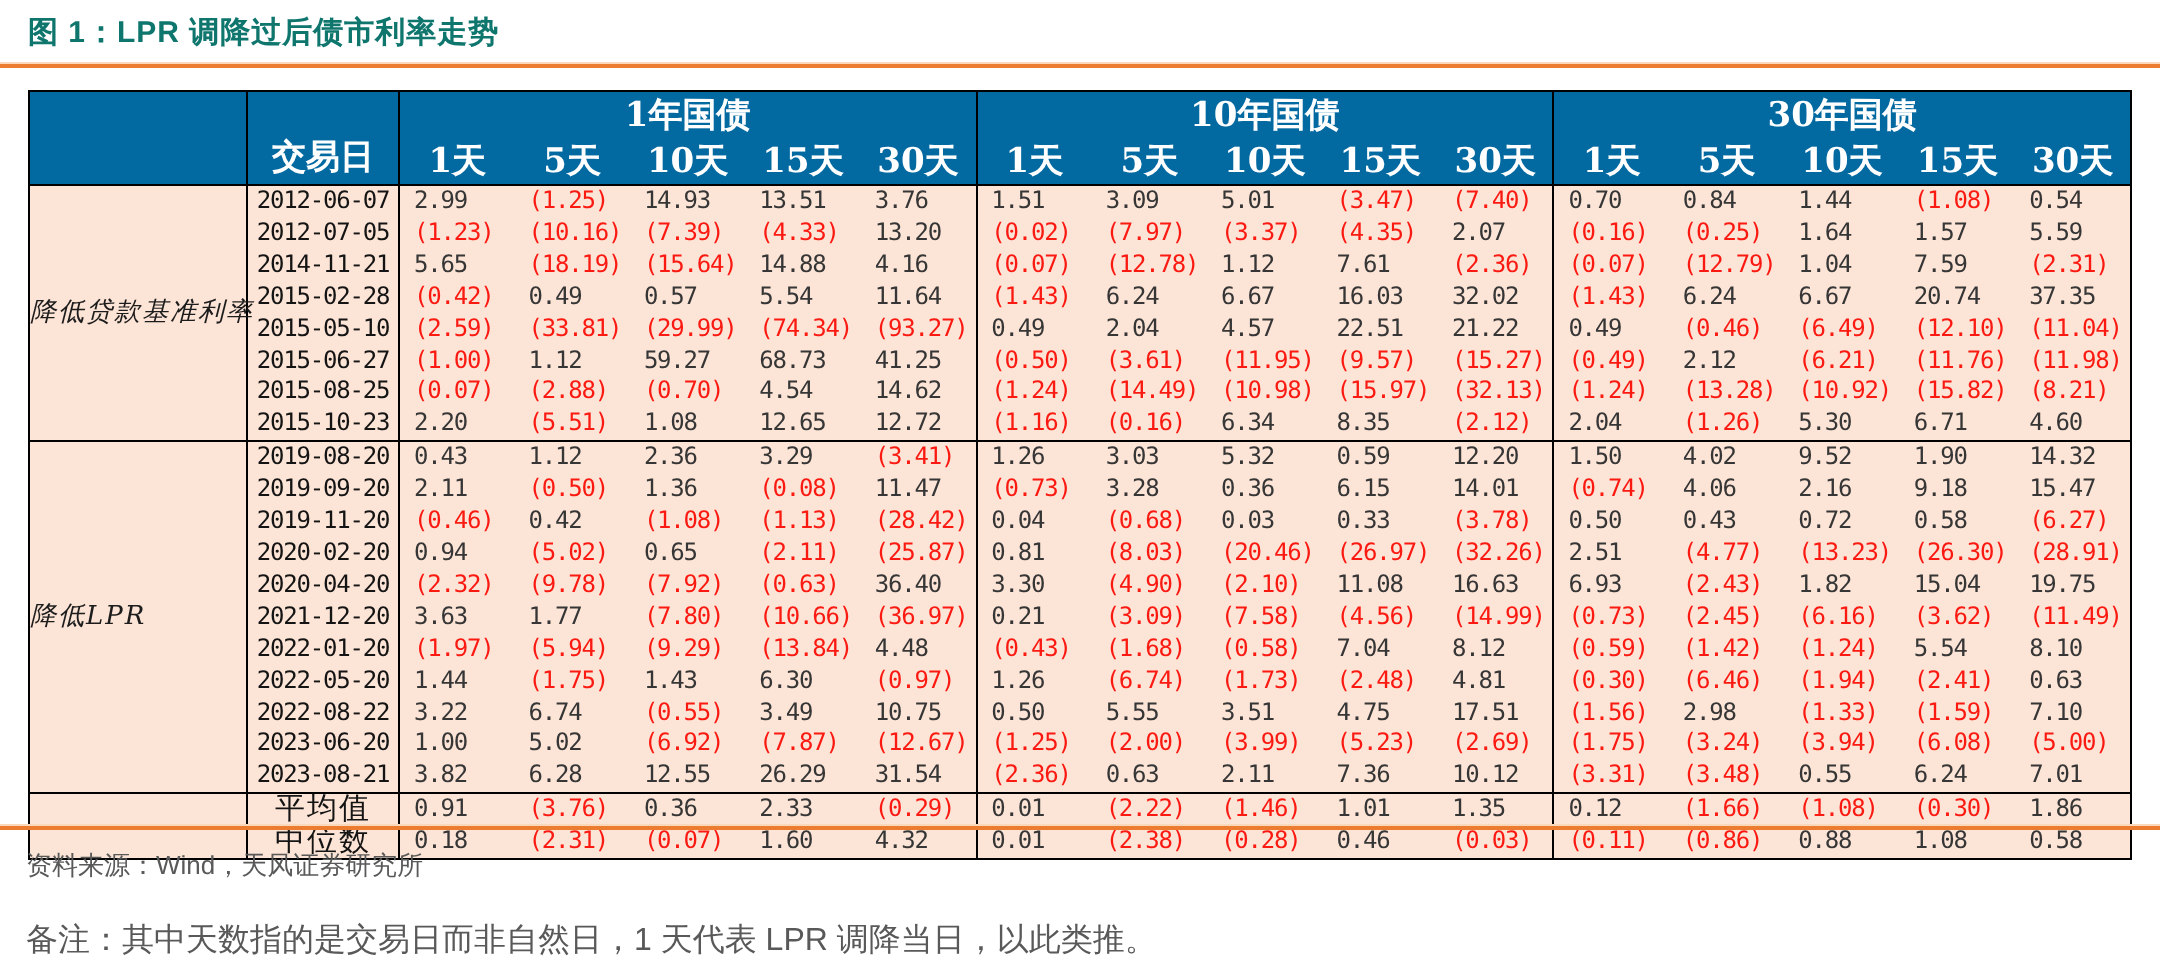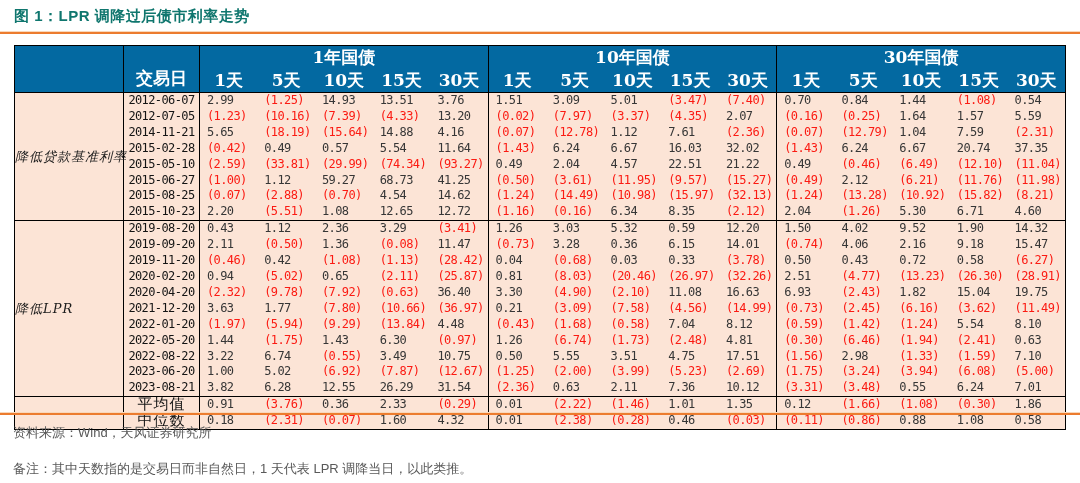--- a/index.html
+++ b/index.html
@@ -53,21 +53,21 @@
     padding-left:7px; letter-spacing:-0.6px;
   }
   td.num.neg{ color:#fb1a12; }
   .b-left{ border-left:1px solid #000; }
   .src{
     position:absolute; left:13px; top:424px;
     font-size:13px; color:#595959;
   }
   .note{
     position:absolute; left:13px; top:460px;
-    font-size:13px; color:#595959;
+    font-size:16px; color:#595959;
   }
 </style>
 </head>
 <body>
 
 <div class="figure-title">图 1：LPR 调降过后债市利率走势</div>
 <div class="rule rule-top"></div>
 
 <div class="tbl-wrap">
   <table id="rates-table">

